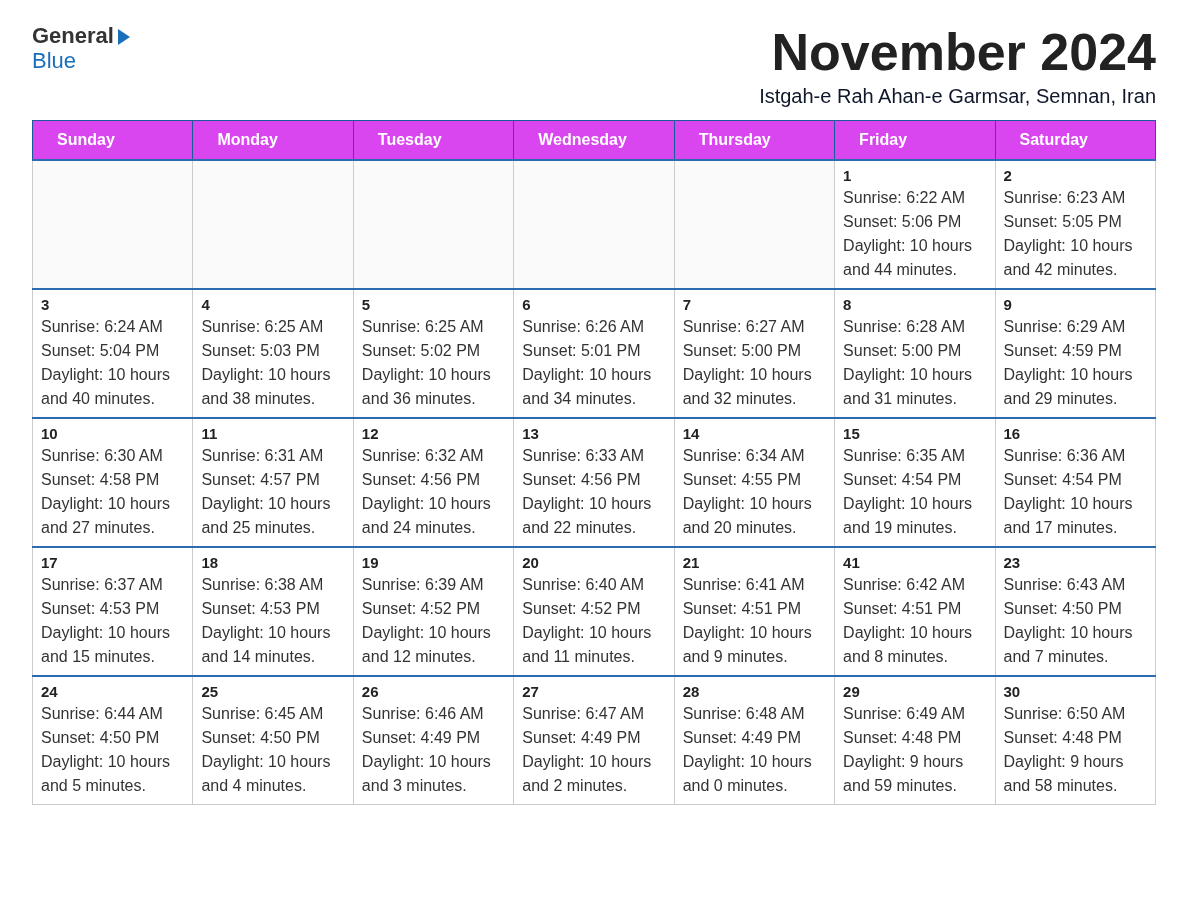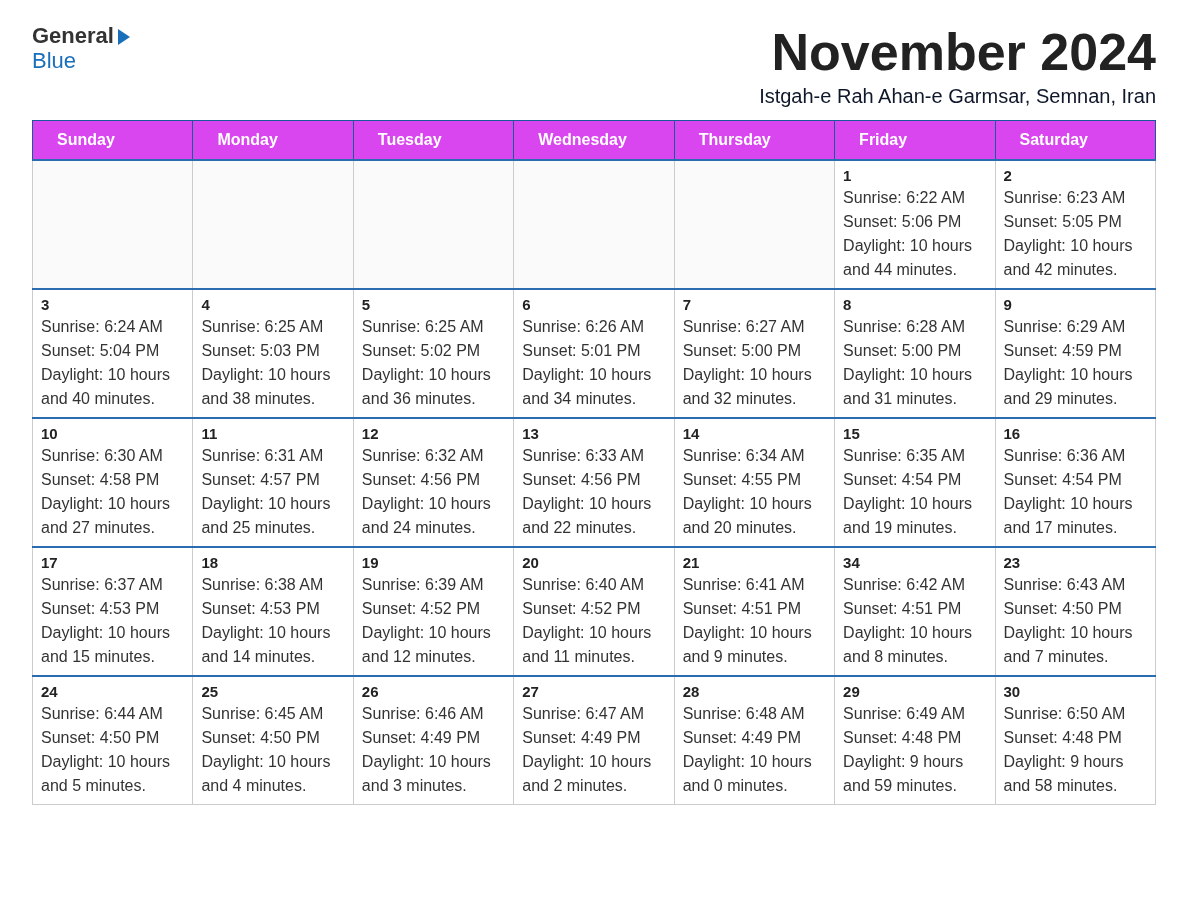--- a/index.html
+++ b/index.html
@@ -206,21 +206,21 @@
         </td>
         <td>
           <span class="day-number">20</span>
           <div class="day-info">Sunrise: 6:40 AM<br>Sunset: 4:52 PM<br>Daylight: 10 hours and 11 minutes.</div>
         </td>
         <td>
           <span class="day-number">21</span>
           <div class="day-info">Sunrise: 6:41 AM<br>Sunset: 4:51 PM<br>Daylight: 10 hours and 9 minutes.</div>
         </td>
         <td>
-          <span class="day-number">34</span>
+          <span class="day-number">41</span>
           <div class="day-info">Sunrise: 6:42 AM<br>Sunset: 4:51 PM<br>Daylight: 10 hours and 8 minutes.</div>
         </td>
         <td>
           <span class="day-number">23</span>
           <div class="day-info">Sunrise: 6:43 AM<br>Sunset: 4:50 PM<br>Daylight: 10 hours and 7 minutes.</div>
         </td>
       </tr>
       <tr class="week-row">
         <td>
           <span class="day-number">24</span>

